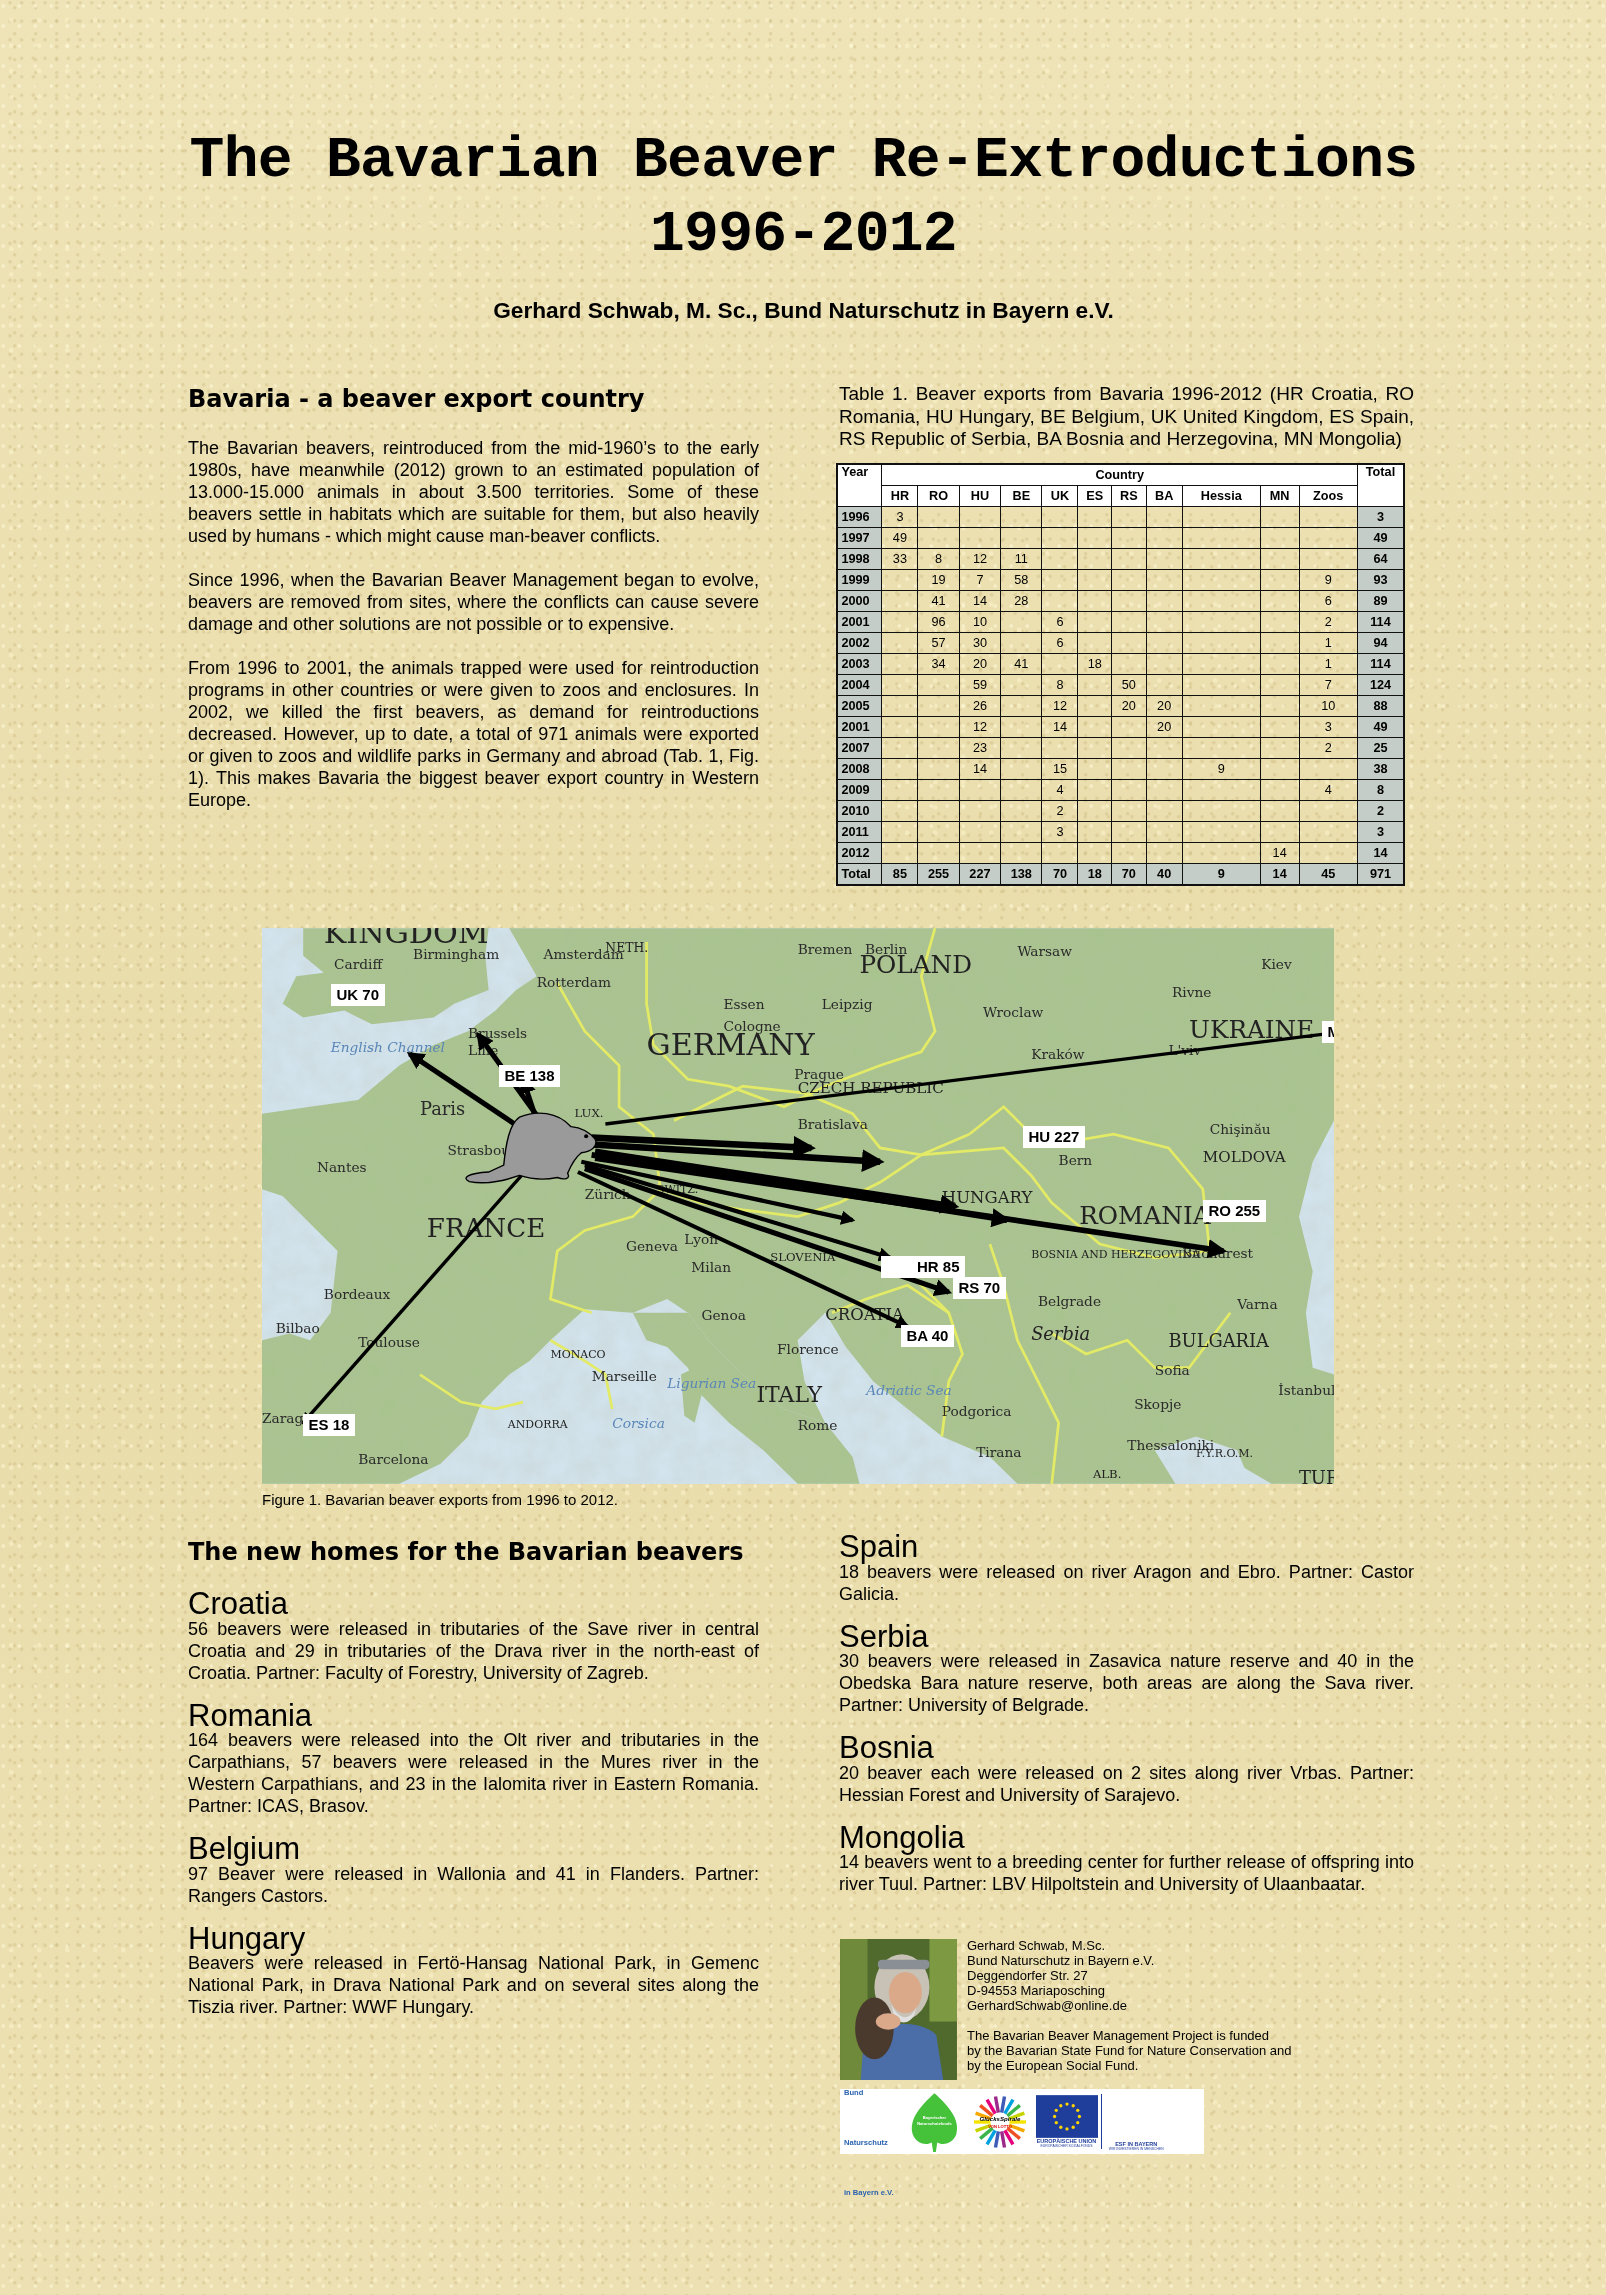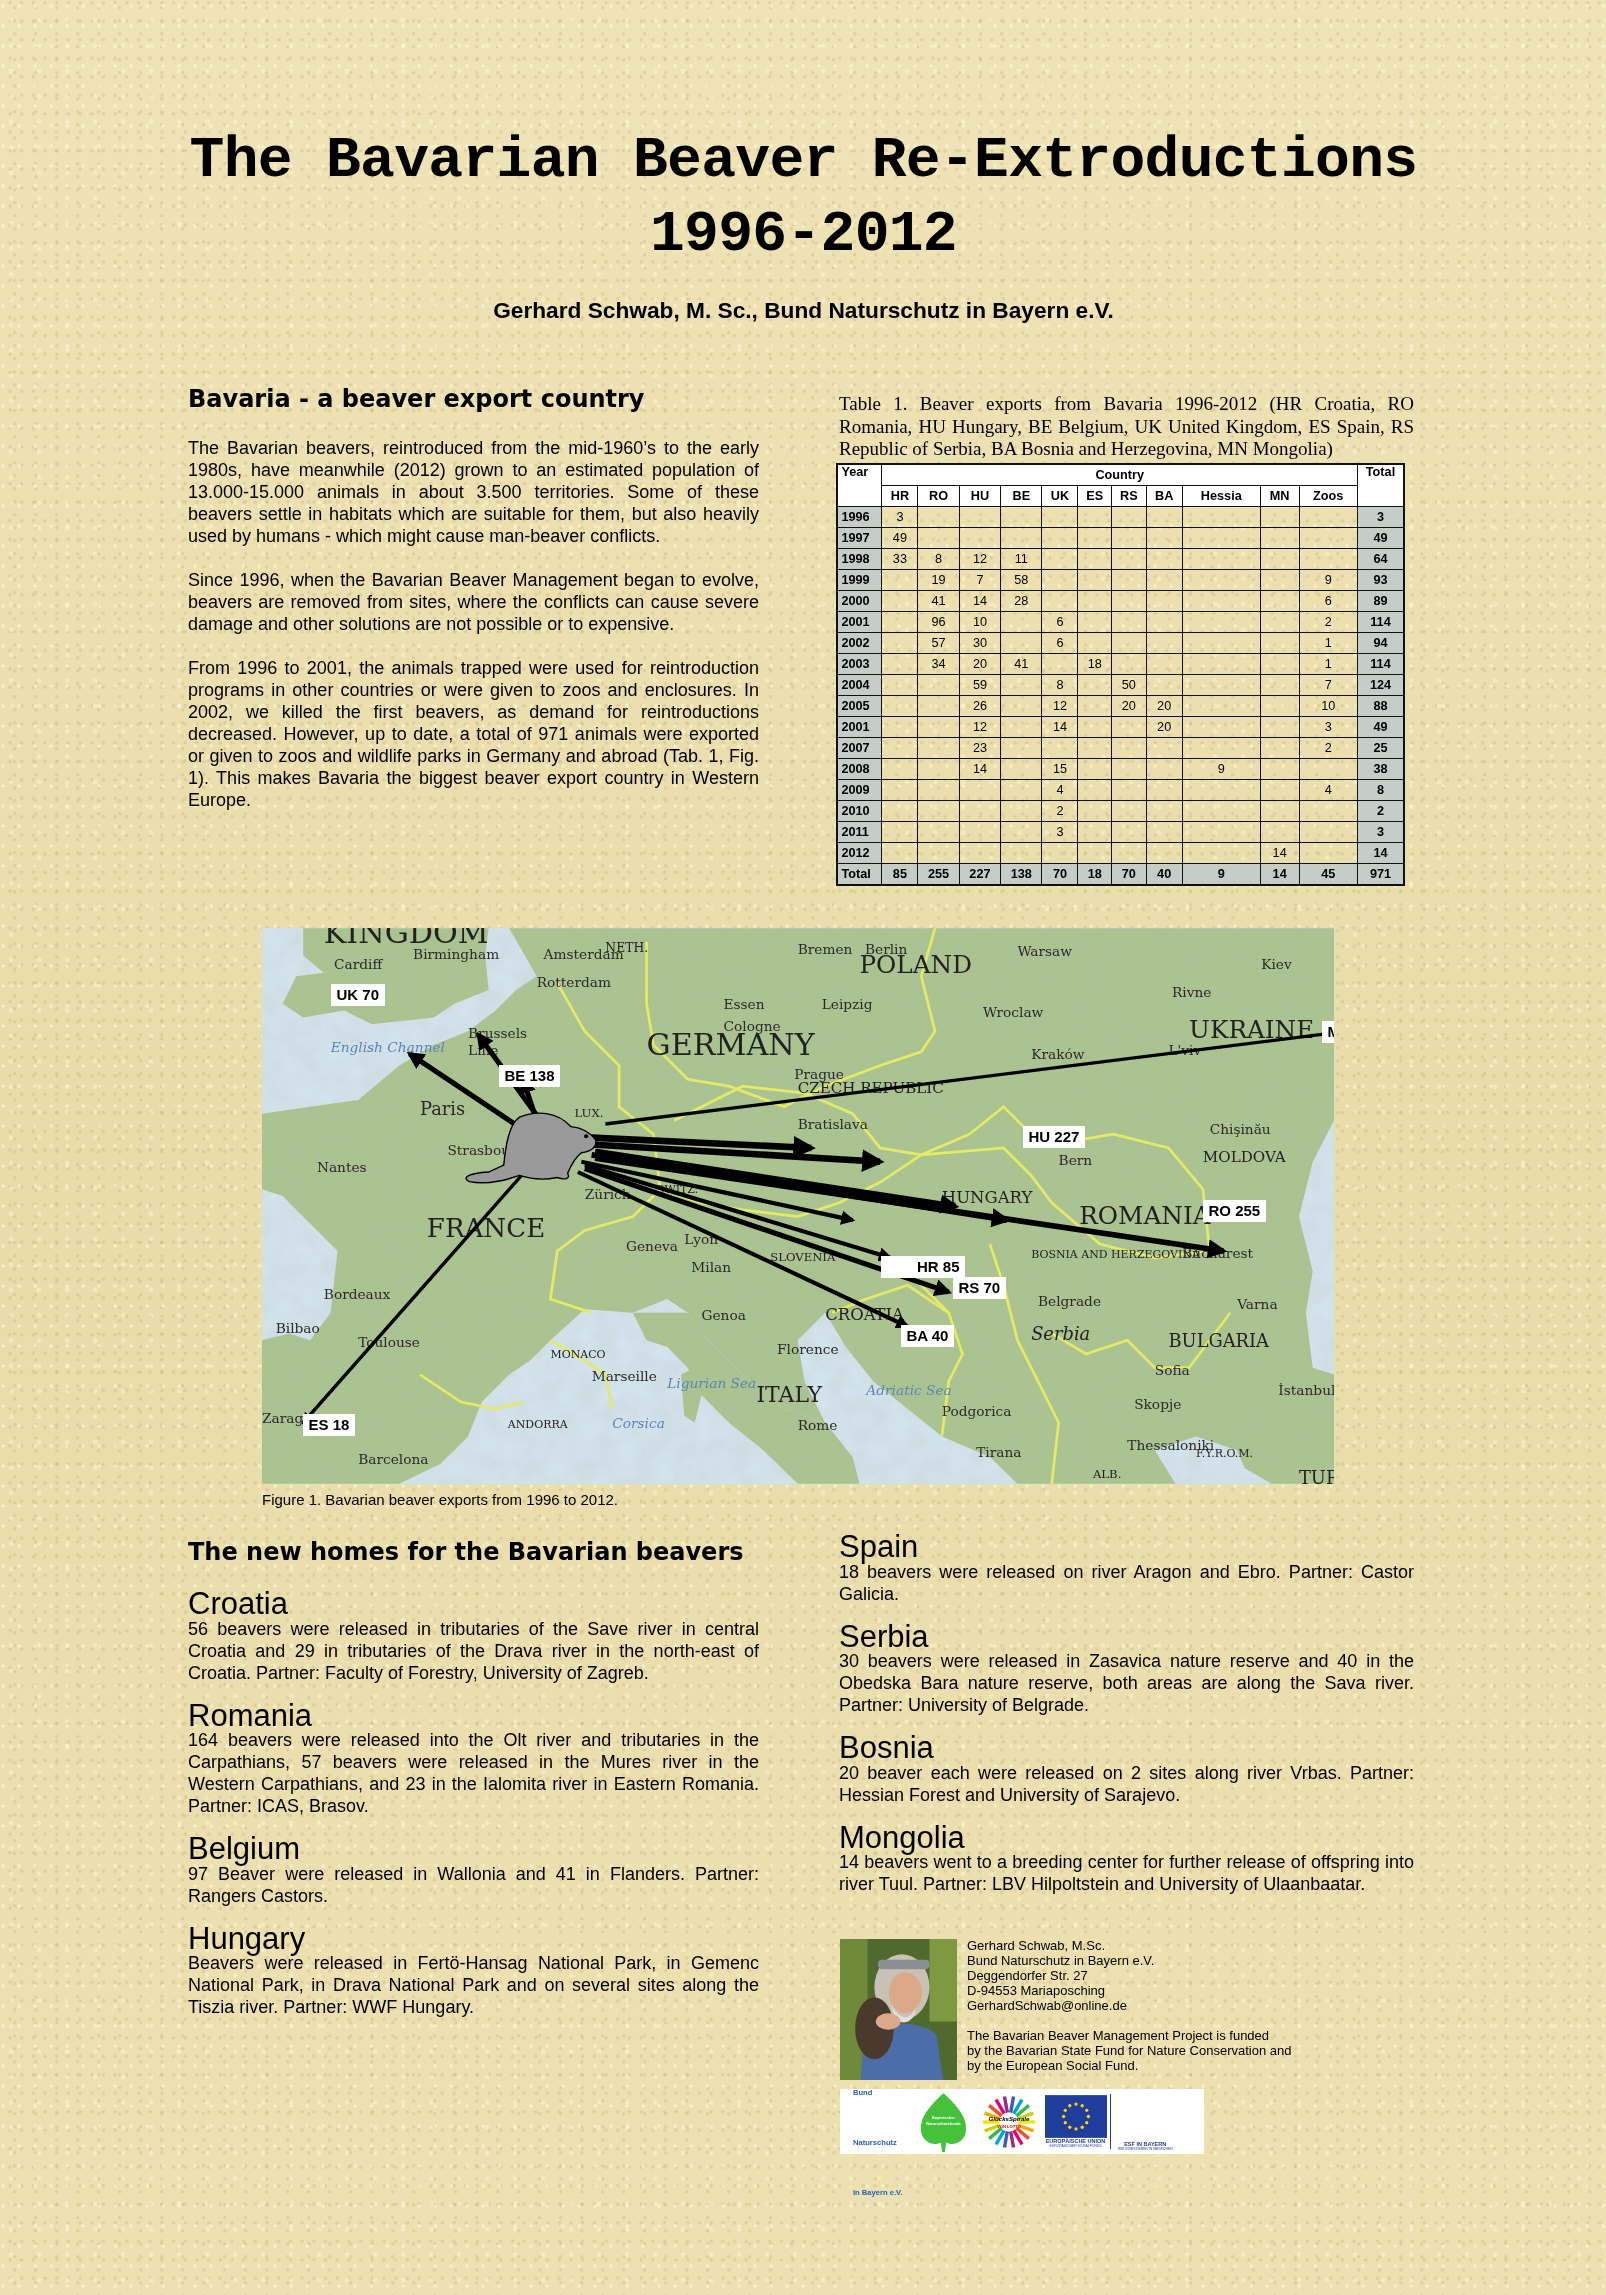--- a/index.html
+++ b/index.html
@@ -74,21 +74,21 @@
 </div>
 <div class="abs author">Gerhard Schwab, M. Sc., Bund Naturschutz in Bayern e.V.</div>
 
 <div class="abs h2" style="left:188px; top:385px;">Bavaria - a beaver export country</div>
 <div class="abs body-text" style="left:188px; top:437px; width:571px;">
   <p>The Bavarian beavers, reintroduced from the mid-1960’s to the early 1980s, have meanwhile (2012) grown to an estimated population of 13.000-15.000 animals in about 3.500 territories. Some of these beavers settle in habitats which are suitable for them, but also heavily used by humans - which might cause man-beaver conflicts.</p>
   <p>Since 1996, when the Bavarian Beaver Management began to evolve, beavers are removed from sites, where the conflicts can cause severe damage and other solutions are not possible or to expensive.</p>
   <p>From 1996 to 2001, the animals trapped were used for reintroduction programs in other countries or were given to zoos and enclosures. In 2002, we killed the first beavers, as demand for reintroductions decreased. However, up to date, a total of 971 animals were exported or given to zoos and wildlife parks in Germany and abroad (Tab. 1, Fig. 1). This makes Bavaria the biggest beaver export country in Western Europe.</p>
 </div>
 
-<div class="abs body-text" style="left:839px; top:393px; width:575px; font-size:19px; line-height:22.7px;font-family:Liberation Serif, serif;">Table 1. Beaver exports from Bavaria 1996-2012 (HR Croatia, RO Romania, HU Hungary, BE Belgium, UK United Kingdom, ES Spain, RS Republic of Serbia, BA Bosnia and Herzegovina, MN Mongolia)</div>
+<div class="abs body-text" style="left:839px; top:383px; width:575px; font-size:19px; line-height:22.7px;">Table 1. Beaver exports from Bavaria 1996-2012 (HR Croatia, RO Romania, HU Hungary, BE Belgium, UK United Kingdom, ES Spain, RS Republic of Serbia, BA Bosnia and Herzegovina, MN Mongolia)</div>
 
 <table class="exports">
   <thead>
     <tr>
       <th rowspan="2" style="vertical-align:top; text-align:left; padding-left:3.4px; width:40px;">Year</th>
       <th colspan="11">Country</th>
       <th rowspan="2" style="vertical-align:top; width:45px;">Total</th>
     </tr>
     <tr id="col-header-row">
         <th>HR</th>
@@ -596,21 +596,21 @@
   <div>Deggendorfer Str. 27</div>
   <div>D-94553 Mariaposching</div>
   <div>GerhardSchwab@online.de</div>
   <div style="height:15px;"></div>
   <div>The Bavarian Beaver Management Project is funded</div>
   <div>by the Bavarian State Fund for Nature Conservation and</div>
   <div>by the European Social Fund.</div>
 </div>
 
 <div class="abs logos">
-  <div class="logo" style="width:58px; color:#2b63b0; align-items:flex-start; padding-left:13px;gap:41px;">
+  <div class="logo" style="width:58px; color:#2b63b0; align-items:flex-start; padding-left:4px;gap:41px;">
     <svg width="27.5" height="27.5" viewBox="0 0 40 40">
         <circle cx="20" cy="8" r="6" fill="#7ec850" stroke="#2b63b0"></circle>
         <circle cx="10" cy="16" r="5" fill="#7ec850" stroke="#2b63b0"></circle>
         <circle cx="30" cy="16" r="5" fill="#7ec850" stroke="#2b63b0"></circle>
         <path d="M20,14 L20,38 M20,30 L12,38 M20,30 L28,38" stroke="#2b63b0" stroke-width="2"></path>
       </svg>
     <span>Bund</span>
     <span>Naturschutz</span>
     <span>in Bayern e.V.</span>
   </div>

